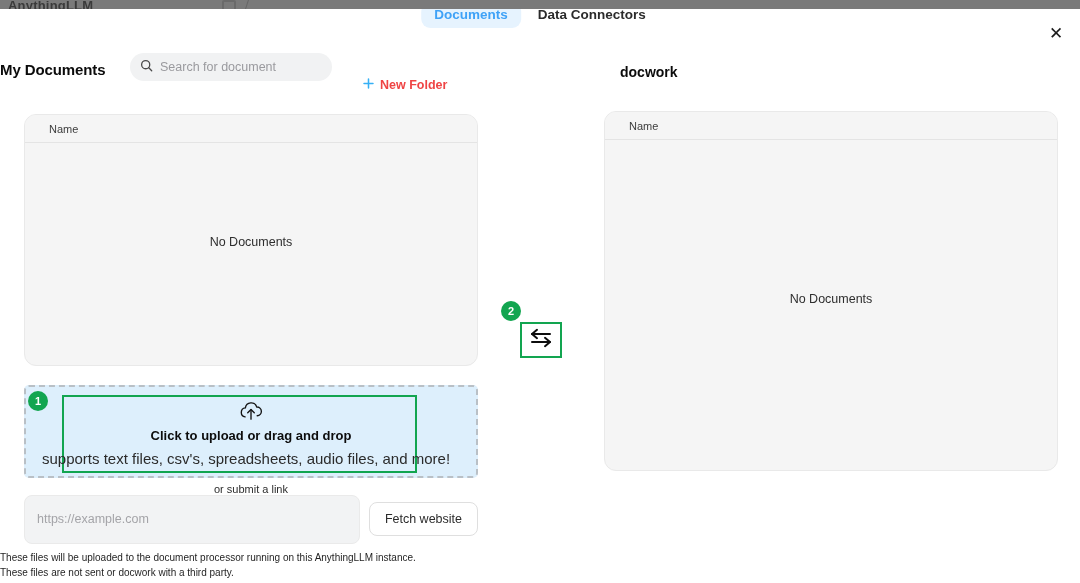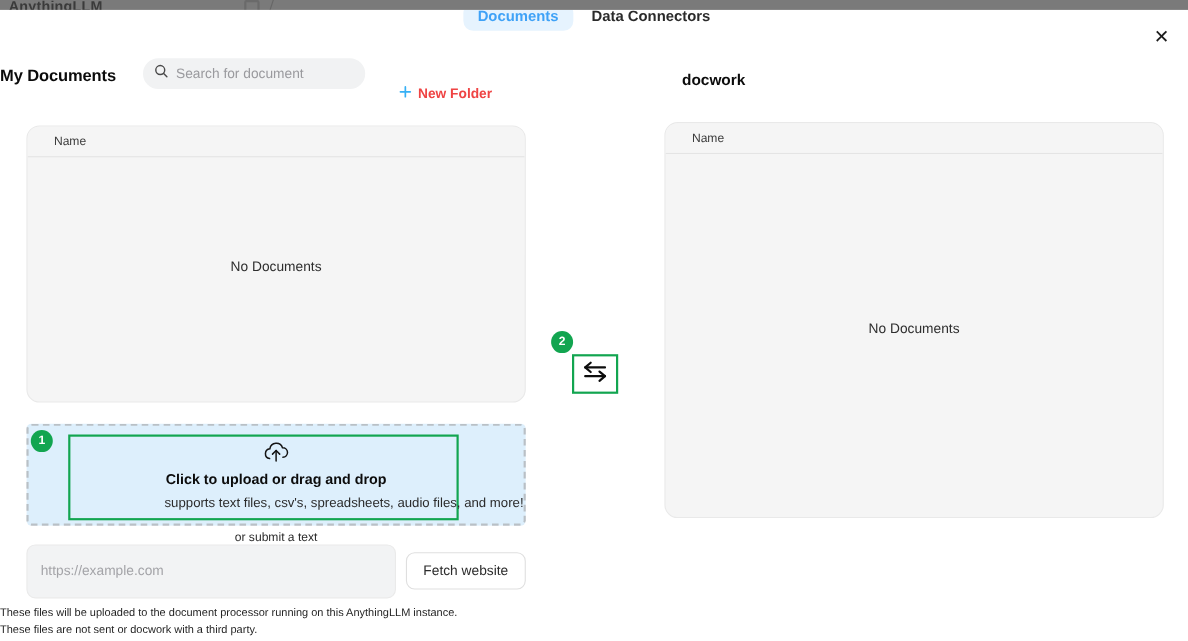--- a/index.html
+++ b/index.html
@@ -206,22 +206,22 @@
   }
   #upload-title {
     position: absolute;
     left: 0; right: 0; top: 41px;
     text-align: center;
     font-size: 13px; font-weight: 700; color: #0c0c0c;
   }
   #upload-sub {
     position: absolute;
     left: 16px; right: 0; top: 63px;
-    text-align: right;
-    font-size: 12px; color: #2b2b2b;
+    text-align: left;
+    font-size: 15px; color: #2b2b2b;
   }
 
   .step-badge {
     position: absolute;
     width: 20px; height: 20px;
     border-radius: 50%;
     background: #12a550;
     color: #ffffff;
     font-size: 11px; font-weight: 700;
     display: flex; align-items: center; justify-content: center;
@@ -347,21 +347,21 @@
         <svg width="26" height="20" viewBox="0 0 28 22" fill="none">
           <path d="M7.5 17.5 A5 5 0 0 1 7.8 7.6 A6.5 6.5 0 0 1 20.4 6.6 A4.8 4.8 0 0 1 20.8 16.2" stroke="#141414" stroke-width="1.5" stroke-linecap="round" fill="none"></path>
           <line x1="14" y1="20" x2="14" y2="9.5" stroke="#141414" stroke-width="1.5" stroke-linecap="round"></line>
           <polyline points="10.4,13 14,9.4 17.6,13" stroke="#141414" stroke-width="1.5" fill="none" stroke-linecap="round" stroke-linejoin="round"></polyline>
         </svg>
       </div>
       <div id="upload-title">Click to upload or drag and drop</div>
       <div id="upload-sub">supports text files, csv's, spreadsheets, audio files, and more!</div>
     </div>
 
-    <div id="submit-link-label">or submit a text</div>
+    <div id="submit-link-label">or submit a link</div>
     <div id="url-row">
       <input id="url-input" type="text" placeholder="https://example.com" style="">
       <button id="fetch-btn">Fetch website</button>
     </div>
 
     <div id="disclaimer">
       <div>These files will be uploaded to the document processor running on this AnythingLLM instance.</div>
       <div>These files are not sent or docwork with a third party.</div>
     </div>
 

